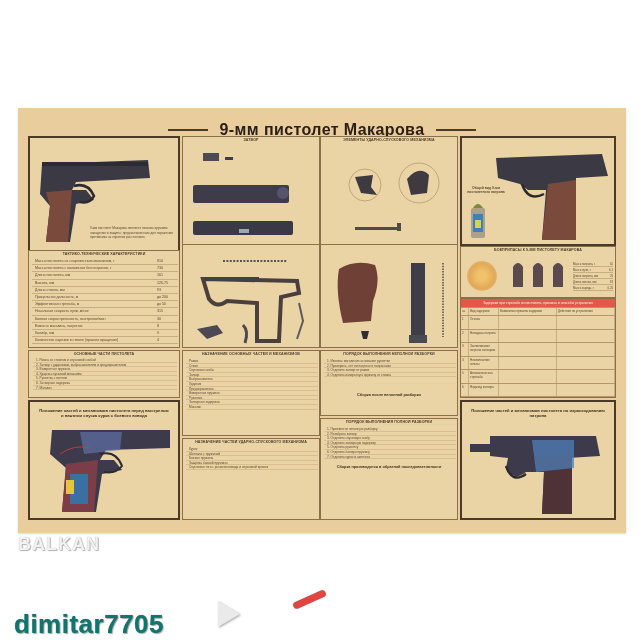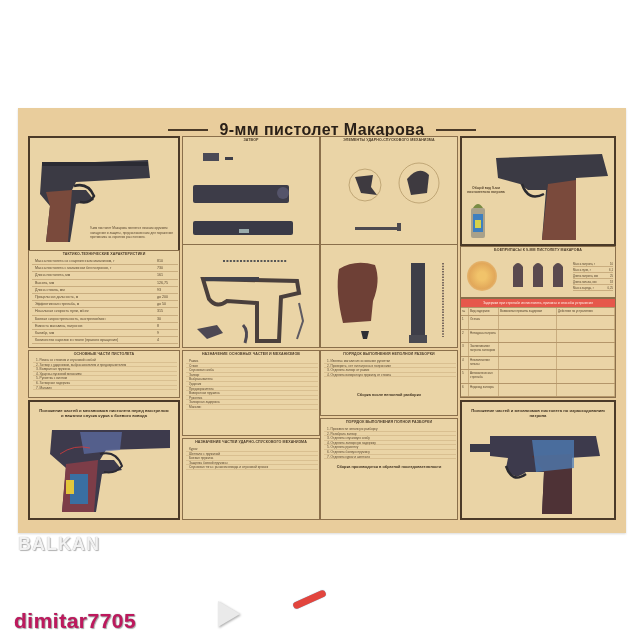--- a/index.html
+++ b/index.html
@@ -32,21 +32,21 @@
   .red-band { position: absolute; background: #e6574b; color: #fff0e6; font-size: 3.4px; text-align: center; line-height: 8px; height: 8px; }
 
   .grid-table { position: absolute; border-top: 1px solid #b4966a; }
   .grid-row { display: flex; border-bottom: 1px solid #b4966a; }
   .grid-row > div { border-right: 1px solid #c9ad7f; font-size: 3px; color: #5a4830; padding: 1px; }
 
   .watermark { position: absolute; left: 8px; top: 530px; width: 260px; height: 110px; }
   .wm-balkan { position: absolute; left: 10px; top: 4px; font-family: "Liberation Sans", sans-serif; font-weight: bold; font-size: 18px; color: #f2f2f2; letter-spacing: 1px; text-shadow: 0 0 1px #9a9a9a, 1px 1px 1px #b5b5b5; }
   .wm-auction { position: absolute; left: 4px; top: 14px; font-family: "Liberation Sans", sans-serif; font-weight: bold; font-size: 52px; color: #f2f2f2; letter-spacing: 1px; text-shadow: 0 0 1px #999, 1px 2px 2px #b0b0b0; }
   .wm-arrow { position: absolute; left: 210px; top: 71px; width: 0; height: 0; border-top: 13px solid transparent; border-bottom: 13px solid transparent; border-left: 22px solid #eaeaea; filter: drop-shadow(1px 1px 1px #aaa); }
-  .wm-user { position: absolute; left: 6px; top: 79px; font-family: "Liberation Sans", sans-serif; font-weight: bold; font-size: 21px; color: #be185d; letter-spacing: 0.5px; text-shadow: 0 0 1px #888, 1px 1px 1px #a8a8a8; }
+  .wm-user { position: absolute; left: 6px; top: 79px; font-family: "Liberation Sans", sans-serif; font-weight: bold; font-size: 26px; color: #0f766e; letter-spacing: 0.5px; text-shadow: 0 0 1px #888, 1px 1px 1px #a8a8a8; }
   .red-mark { position: absolute; left: 292px; top: 596px; width: 35px; height: 7px; border-radius: 4px; background: #e2453e; transform: rotate(-24deg); box-shadow: 0 0 1px #6bd; }
 </style>
 </head>
 <body>
 
 <div id="stage">
 
   <div class="poster">
 
     <div class="title-wrap">

